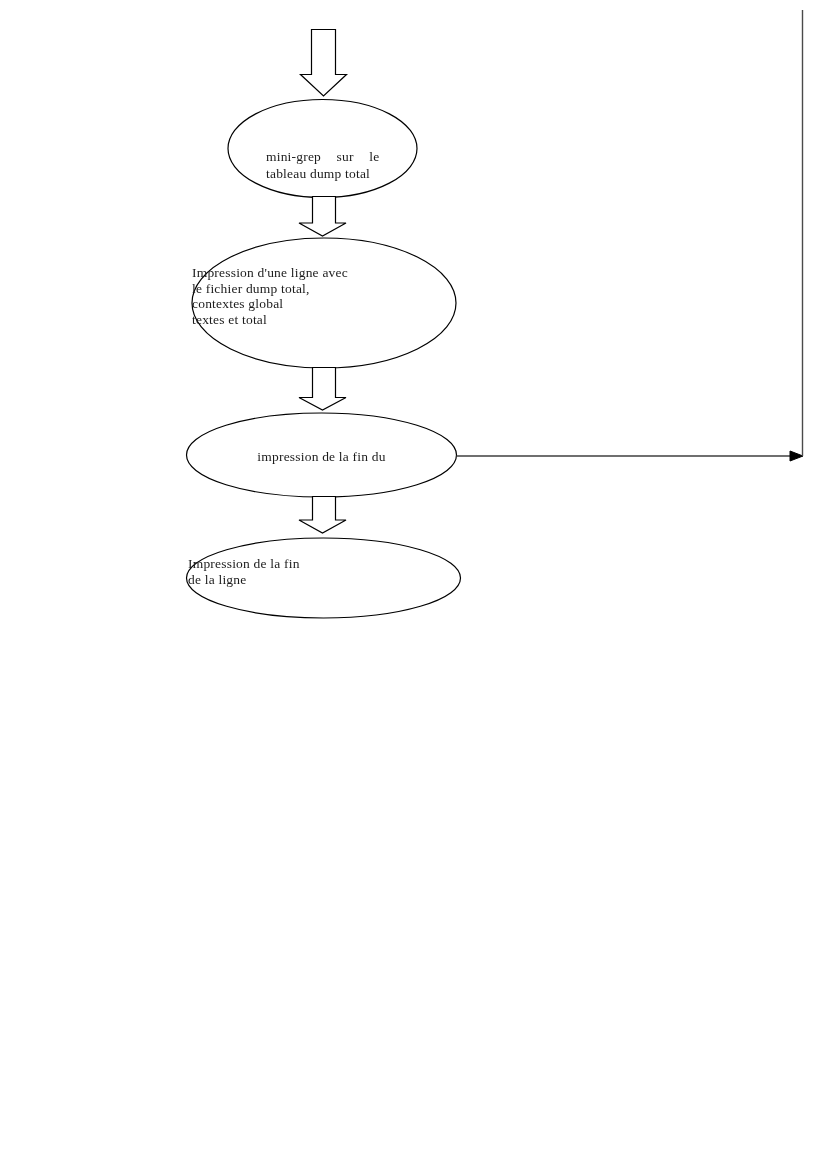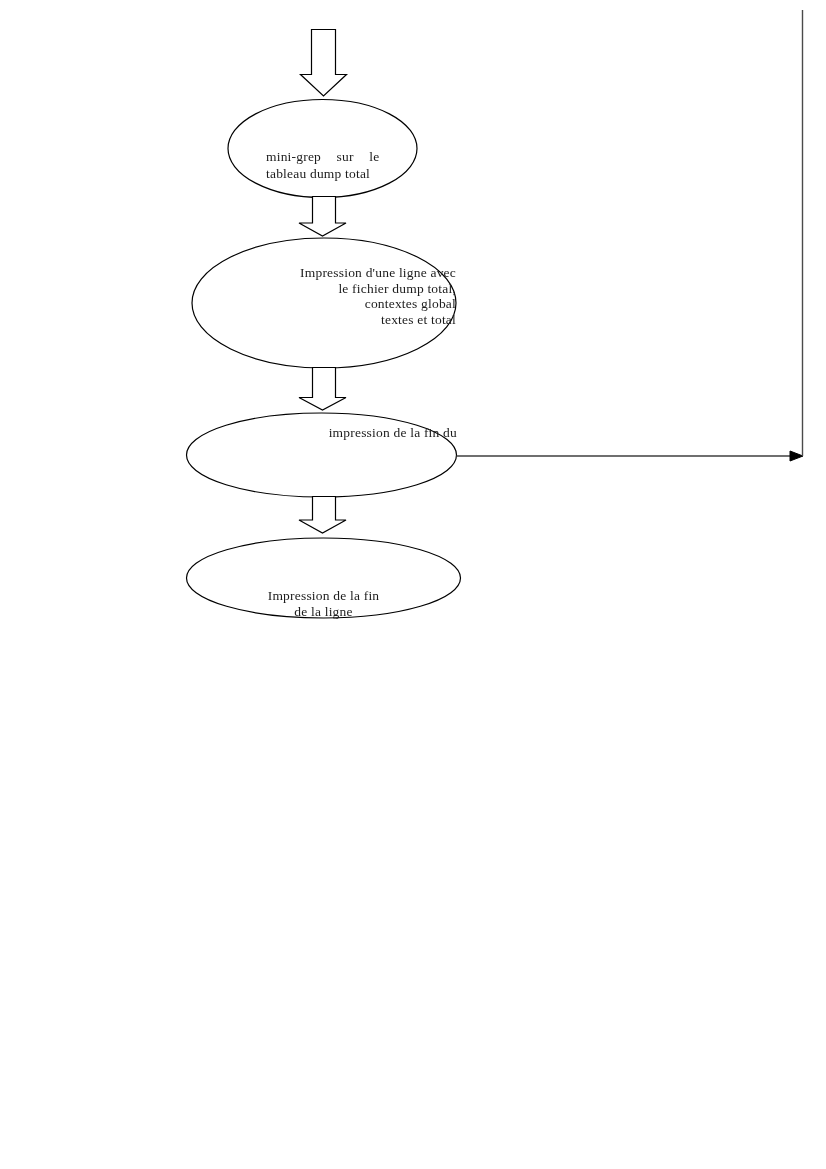--- a/index.html
+++ b/index.html
@@ -41,33 +41,33 @@
     line-height: 17px;
     margin-top: 31px;
   }
   .label-1 .justify-wide {
     word-spacing: 12px;
   }
   .label-2 {
     left: 192px;
     top: 265px;
     width: 264px;
-    text-align: right;
+    text-align: left;
   }
   .label-3 {
     left: 186px;
-    top: 425px;
+    top: 449px;
     width: 271px;
-    text-align: right;
+    text-align: center;
   }
   .label-4 {
     left: 188px;
-    top: 588px;
+    top: 556px;
     width: 271px;
-    text-align: center;
+    text-align: left;
     font-family: Liberation Serif, serif;
   }
 </style>
 </head>
 <body>
 
 <div class="page">
 
   <svg class="shapes" viewBox="0 0 826 1169" xmlns="http://www.w3.org/2000/svg">
 

